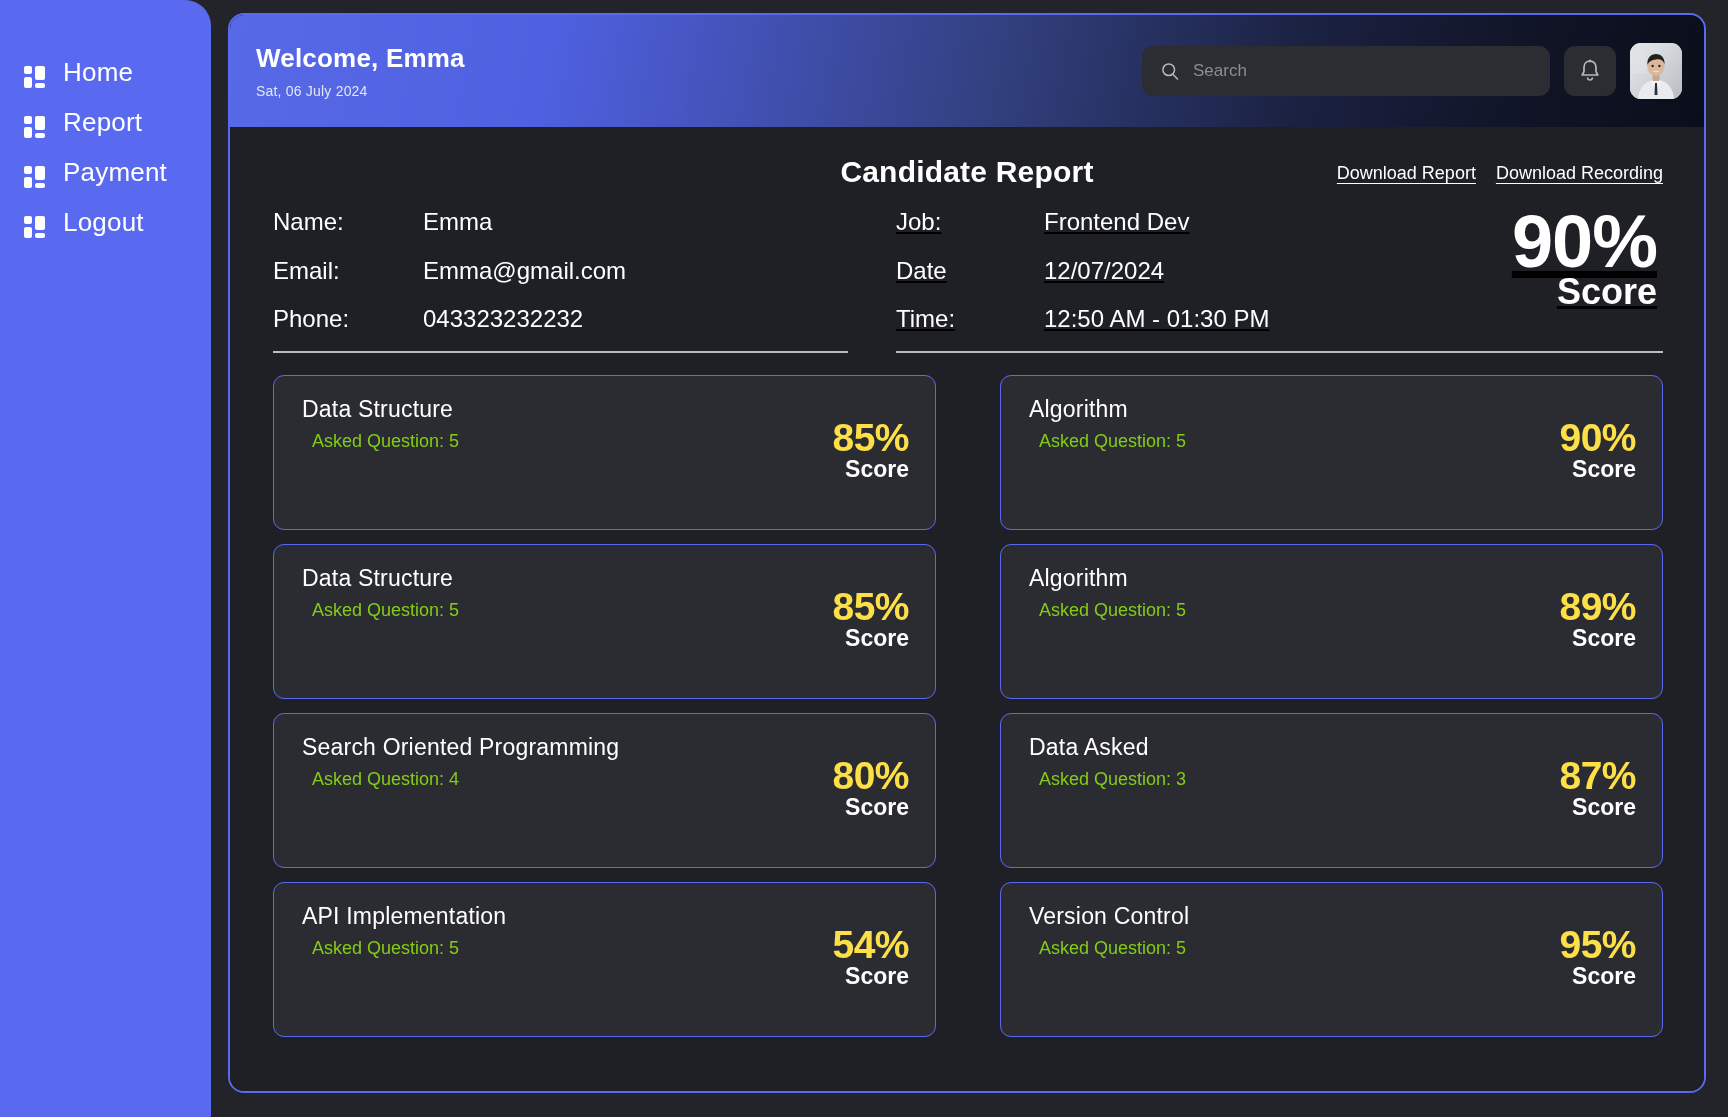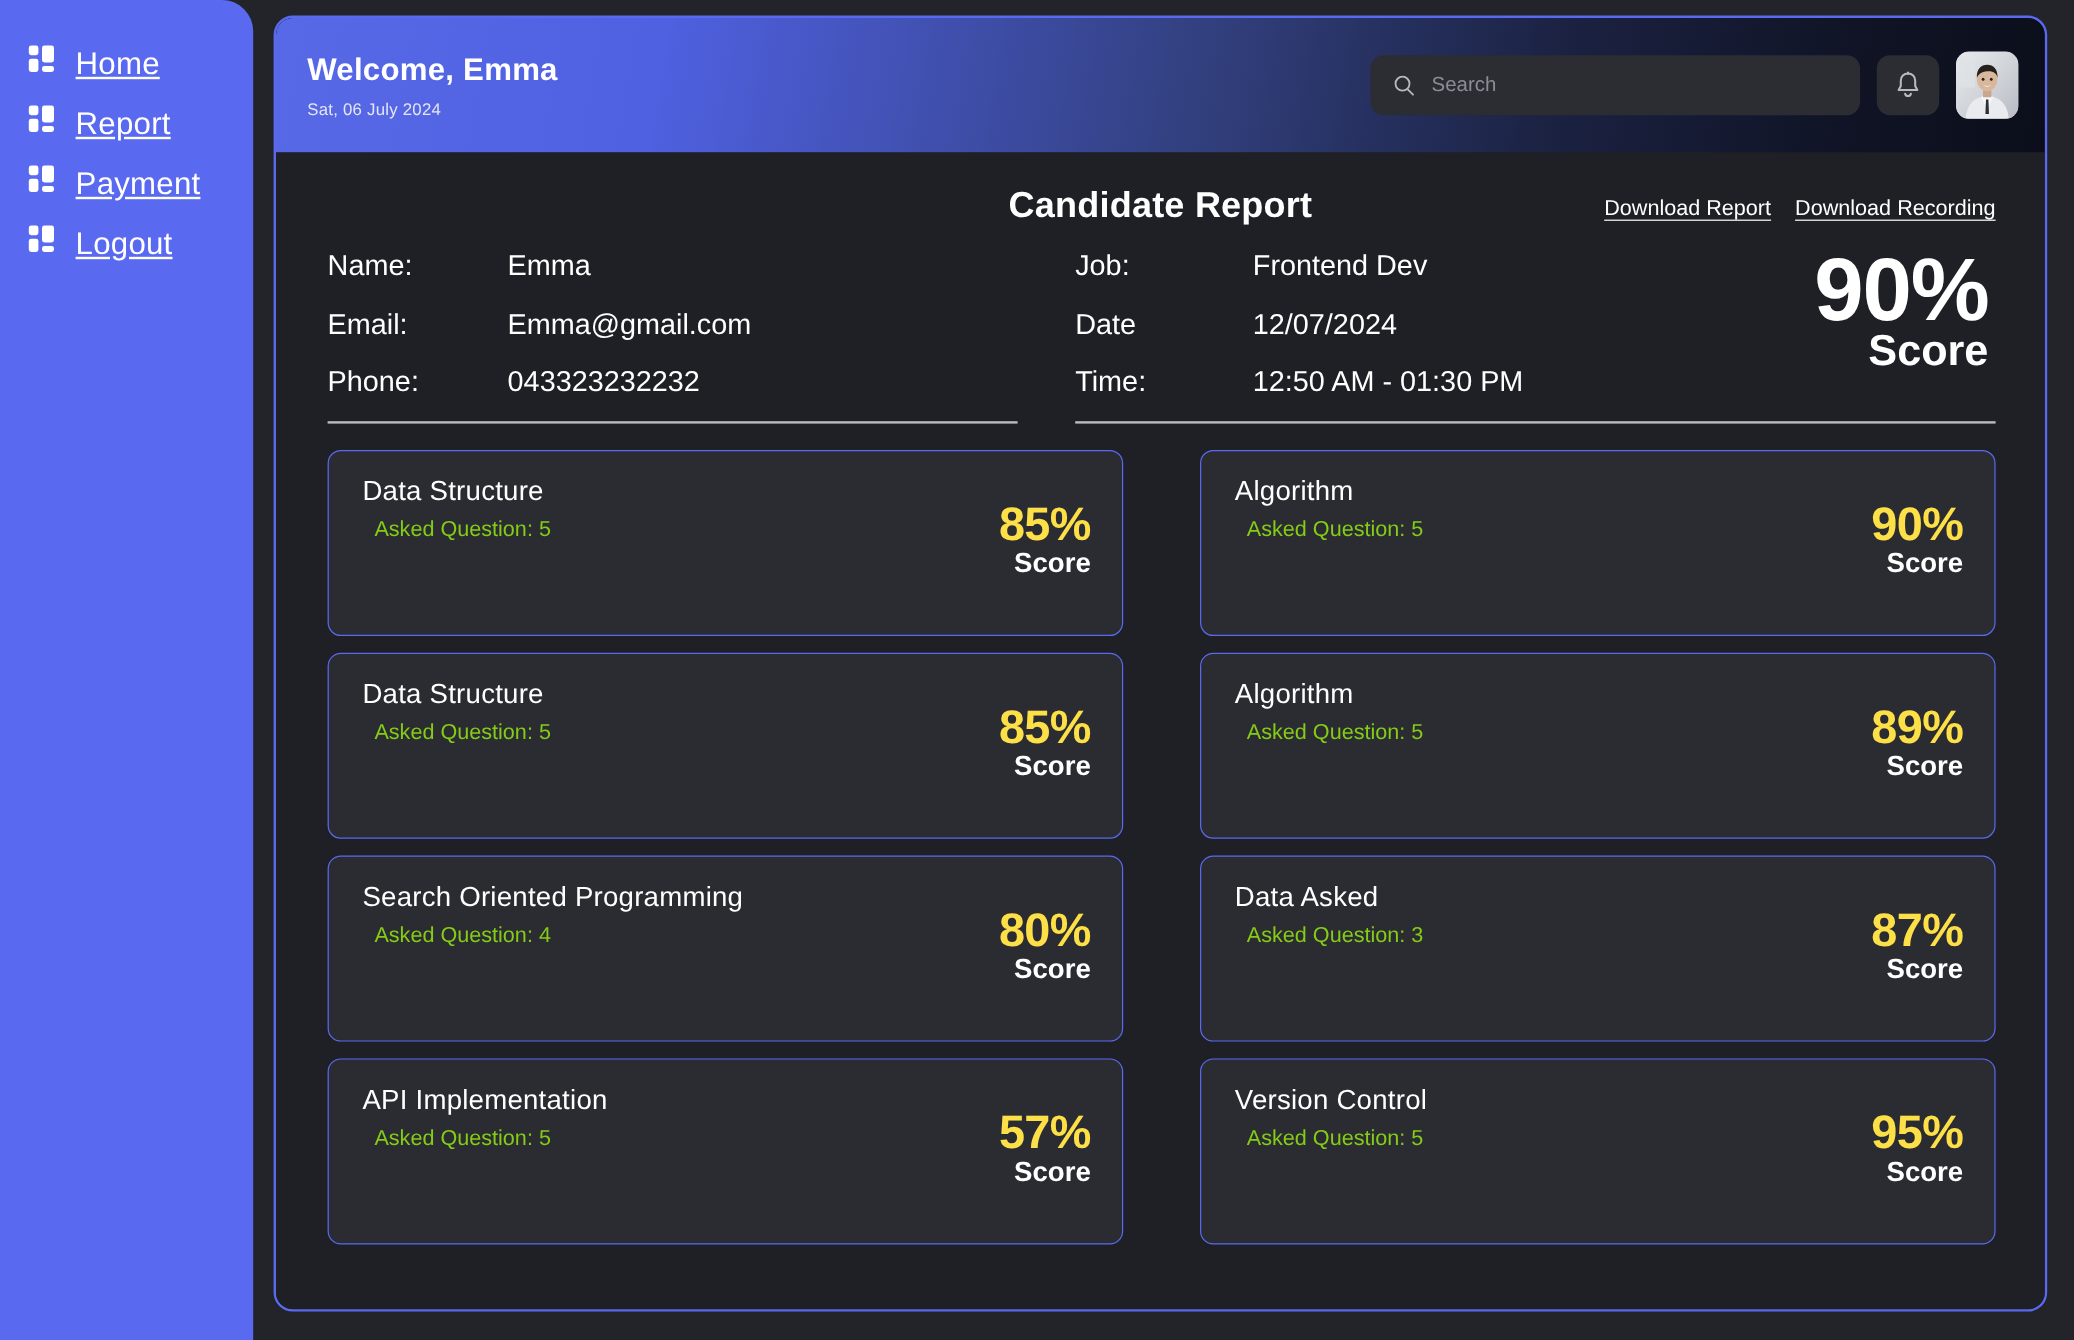--- a/index.html
+++ b/index.html
@@ -27,27 +27,26 @@
     background: #5a6af0;
     border-top-right-radius: 26px;
     border-bottom-right-radius: 0px;
     padding-top: 38px;
     flex: 0 0 211px;
     position: relative;
     z-index: 3;
   }
   .nav-item {
     display: flex;
-    align-items: flex-start;
+    align-items: flex-end;
     gap: 17px;
     padding: 0 0 0 24px;
     height: 50px;
     cursor: pointer;
     color: #ffffff;
-    text-decoration: underline;
   }
   .nav-icon {
     width: 22px;
     height: 22px;
     position: relative;
     flex: 0 0 22px;
   }
   .nav-icon i {
     position: absolute;
     background: #ffffff;
@@ -184,21 +183,21 @@
     align-items: flex-start;
     padding: 12px 8px 0 10px;
     gap: 0;
   }
   .info-col {
     display: flex;
     gap: 0;
     padding-bottom: 16px;
   }
   .info-col.left  { flex: 0 0 575px; border-bottom: 2px solid #b9bcc4; margin-right: 48px; }
-  .info-col.right { flex: 1 1 auto; border-bottom: 2px solid #b9bcc4; display: flex; }
+  .info-col.right { flex: 1 1 auto; border-bottom: 2px solid #b9bcc4; display: flex; text-decoration: underline; }
 
   .info-keys, .info-vals {
     display: flex;
     flex-direction: column;
     gap: 18px;
   }
   .info-keys { flex: 0 0 auto; }
   .info-keys.left-keys { width: 150px; }
   .info-keys.right-keys { width: 148px; }
   .info-key {
@@ -455,21 +454,21 @@
             <div class="skill-score">
               <span class="num">80%</span>
               <span class="lbl">Score</span>
             </div>
           </div>
 
           <div class="skill-card">
             <div class="skill-name">API Implementation</div>
             <div class="skill-questions">Asked Question: 5</div>
             <div class="skill-score">
-              <span class="num">57%</span>
+              <span class="num">54%</span>
               <span class="lbl">Score</span>
             </div>
           </div>
         </div>
 
         <div class="card-col">
           <div class="skill-card">
             <div class="skill-name">Algorithm</div>
             <div class="skill-questions">Asked Question: 5</div>
             <div class="skill-score">

